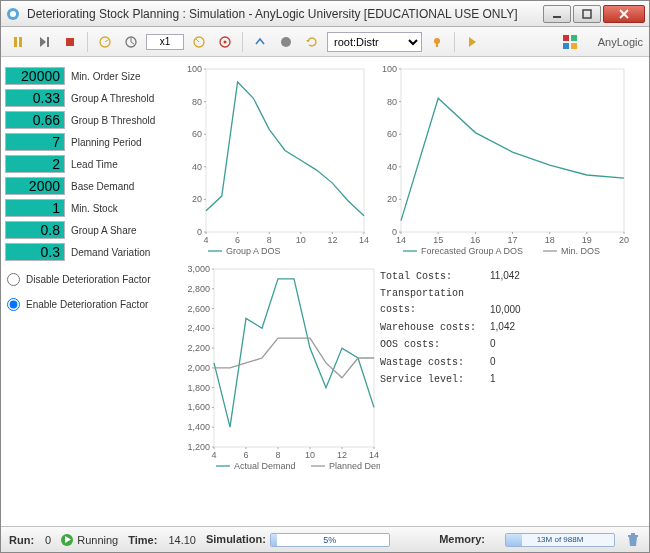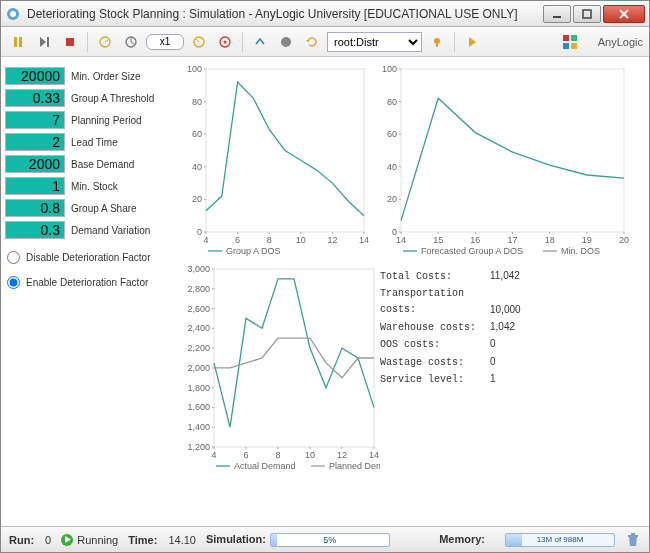--- a/index.html
+++ b/index.html
@@ -12,21 +12,21 @@
 .titlebar-text { flex: 1; font-size: 12px; color: #333; white-space: nowrap; overflow: hidden; }
 .winbtns { display: flex; gap: 2px; }
 .winbtn { width: 28px; height: 18px; border: 1px solid #8a8a8a; border-radius: 2px; display:flex; align-items:center; justify-content:center; font-size:10px; background: linear-gradient(#f5f5f5,#d5d5d5); cursor:pointer; }
 .winbtn.close { background: linear-gradient(#e97c6f,#c23b2b); color:#fff; width:42px; border-color:#a02a1f; }
 .winbtn svg { width:10px; height:10px; }
 
 .toolbar { height: 30px; background: linear-gradient(#fafafa,#ededed); border-bottom: 1px solid #c8c8c8; display: flex; align-items: center; padding: 0 6px; gap: 4px; }
 .tbtn { width: 22px; height: 22px; border: 1px solid transparent; border-radius:3px; display:flex; align-items:center; justify-content:center; cursor:pointer; }
 .tbtn svg { width:14px; height:14px; }
 .tsep { width:1px; height:20px; background:#cfcfcf; margin:0 2px; }
-.speedbox { width: 38px; height:16px; border:1px solid #aab; border-radius:6px; font-size:10px; text-align:center; background:#fff; display:flex; align-items:center; justify-content:center; }
+.speedbox { width: 38px; height:16px; border:1px solid #aab; border-radius:0; font-size:10px; text-align:center; background:#fff; display:flex; align-items:center; justify-content:center; }
 .navcombo { height:20px; border:1px solid #aab; background:#fff; font-size:11px; padding:0 2px; width:95px; }
 .toolbar .spacer { flex:1; }
 .brand { display:flex; align-items:center; gap:20px; font-size:11px; color:#555; }
 .brand-icon { width:16px; height:16px; }
 
 .content { flex:1; background:#fff; display:flex; overflow:hidden; padding:6px 8px 2px 4px; }
 .left-panel { width: 175px; display:flex; flex-direction:column; gap:4px; padding-top:4px; }
 .param-row { display:flex; align-items:center; gap:6px; }
 .param-row input[type="text"] { width:60px; height:18px; border:1px solid #b5b5c0; font-size:14px; text-align:right; padding:0 4px; background:#14b8a6; }
 .param-row label { font-size:10px; color:#333; }
@@ -181,20 +181,24 @@
   <div class="content">
 
     <div class="left-panel">
       <div class="param-row">
           <input type="text" value="20000" style="">
           <label>Min. Order Size</label>
         </div>
       <div class="param-row">
           <input type="text" value="0.33" style="">
           <label>Group A Threshold</label>
+        </div>
+      <div class="param-row">
+          <input type="text" value="0.66" style="">
+          <label>Group B Threshold</label>
         </div>
       <div class="param-row">
           <input type="text" value="7" style="">
           <label>Planning Period</label>
         </div>
       <div class="param-row">
           <input type="text" value="2" style="">
           <label>Lead Time</label>
         </div>
       <div class="param-row">

